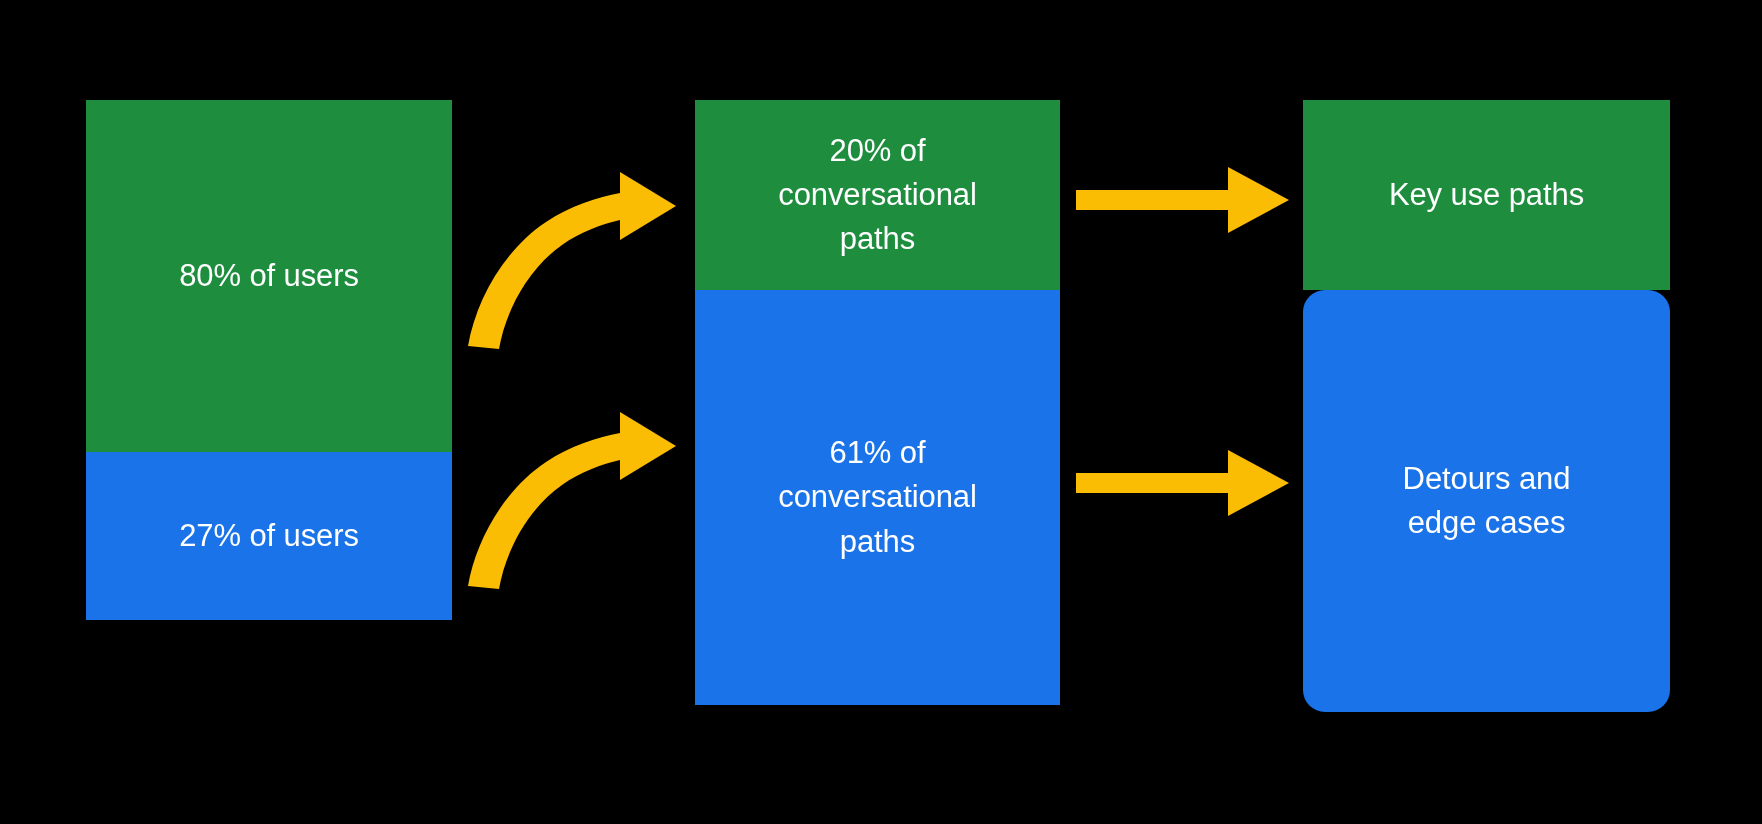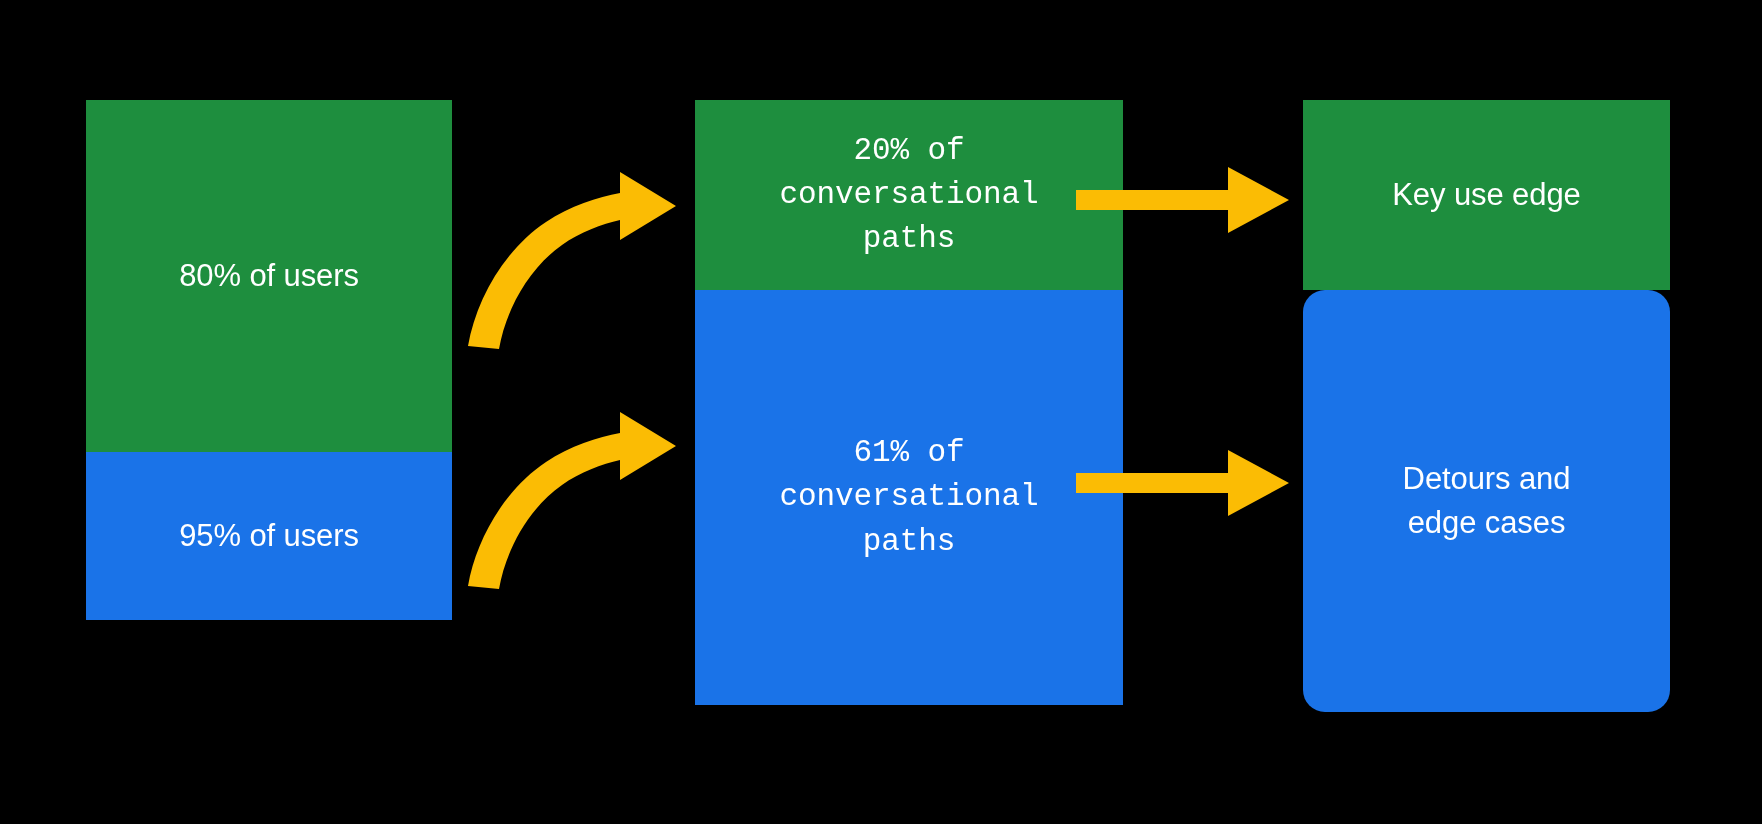--- a/index.html
+++ b/index.html
@@ -46,21 +46,21 @@
 
   .seg.green { background: #1E8E3E; }
   .seg.blue  { background: #1A73E8; }
 
   
   #col-users          { left: 86px;  top: 100px; width: 366px; height: 520px; }
   #col-users .s-green { height: 408px; }
   #col-users .s-blue  { height: 195px; }
 
   
-  #col-paths          { left: 695px; top: 100px; width: 428px; height: 605px; font-family: Liberation Mono, monospace; }
+  #col-paths          { left: 695px; top: 100px; width: 365px; height: 605px; }
   #col-paths .s-green { height: 190px; }
   #col-paths .s-blue  { height: 415px; }
 
   
   #col-cases          { left: 1303px; top: 100px; width: 367px; height: 612px; }
   #col-cases .s-green { height: 190px; }
   #col-cases .s-blue  { height: 422px; border-radius: 22px; }
 
   
   .arrow-svg {
@@ -73,34 +73,34 @@
   #arrow-straight-top    { left: 1070px; top: 165px; width: 225px; height: 70px; }
   #arrow-straight-bottom { left: 1070px; top: 448px; width: 225px; height: 70px; }
 </style>
 </head>
 <body>
 
 <div id="canvas">
 
   <div class="column" id="col-users">
     <div class="seg green s-green">80% of users</div>
-    <div class="seg blue s-blue">95% of users</div>
+    <div class="seg blue s-blue">27% of users</div>
   </div>
 
   <div class="column" id="col-paths">
     <div class="seg green s-green">20% of
 conversational
 paths</div>
     <div class="seg blue s-blue">61% of
 conversational
 paths</div>
   </div>
 
   <div class="column" id="col-cases">
-    <div class="seg green s-green">Key use edge</div>
+    <div class="seg green s-green">Key use paths</div>
     <div class="seg blue s-blue">Detours and
 edge cases</div>
   </div>
 
   <svg class="arrow-svg" id="arrow-curve-top" viewBox="0 0 260 220">
     <path d="M 38 196
              C 46 150, 74 100, 116 72
              C 140 56, 168 47, 190 43
              L 190 22
              L 246 56

